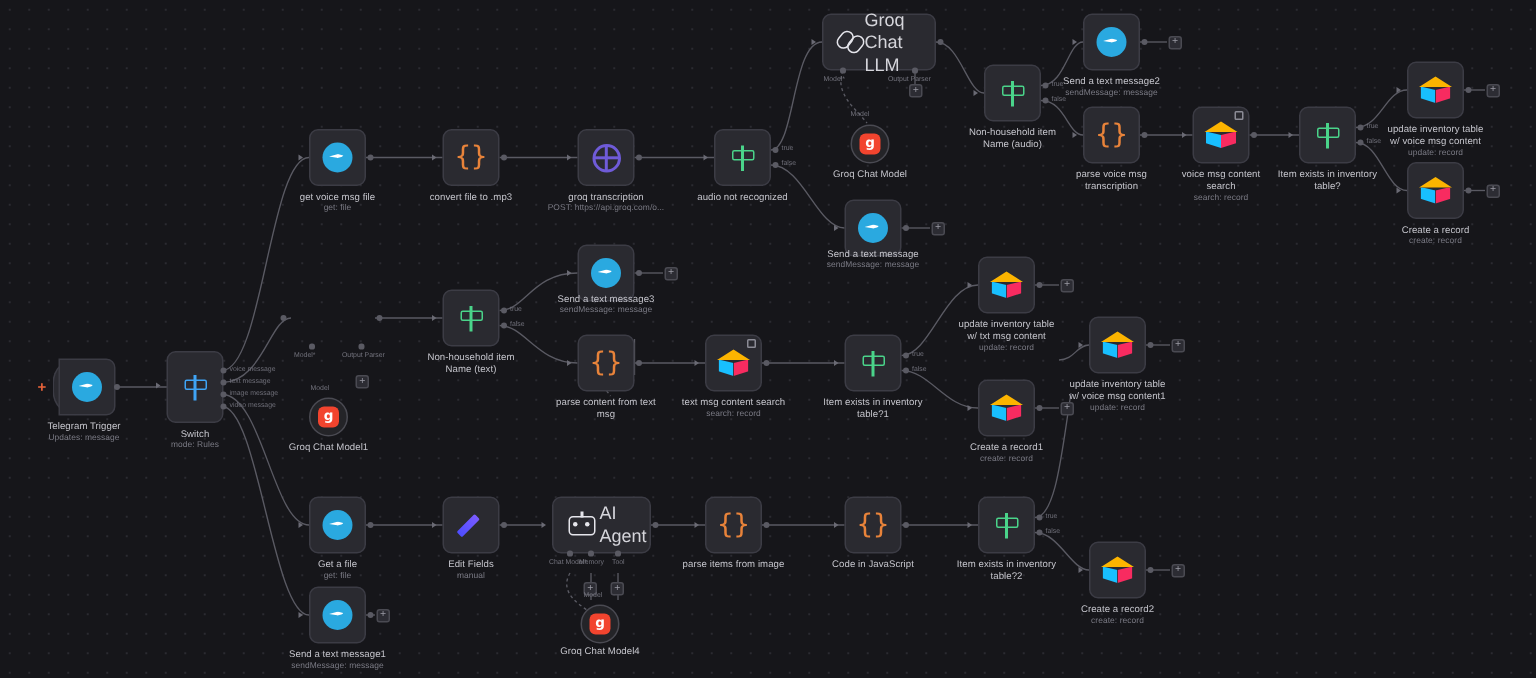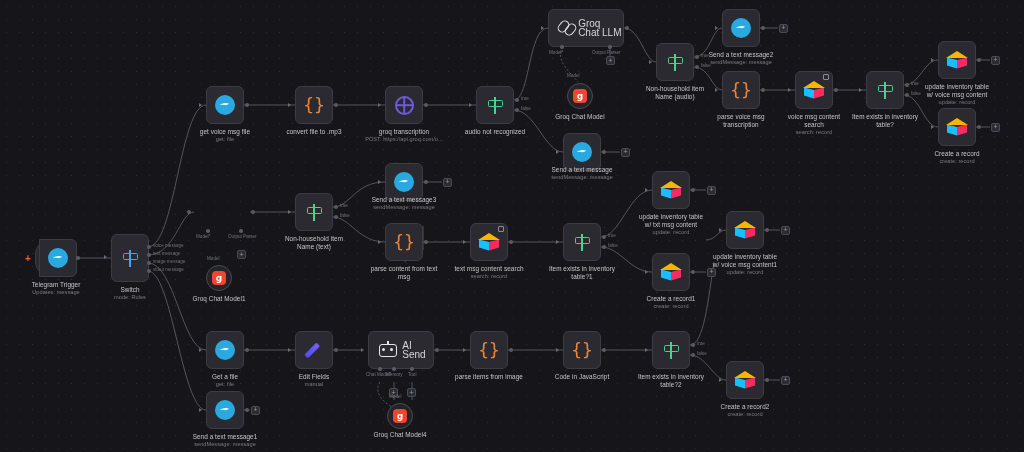--- a/index.html
+++ b/index.html
@@ -28,21 +28,21 @@
     border-radius:19px 0 0 19px;box-sizing:border-box;
   }
   .plusmark{position:absolute;color:#e8633a;font-size:10px;line-height:10px;font-weight:700;}
 
   
   .wide{
     position:absolute;height:38px;border-radius:6px;background:#2a2a30;
     border:1px solid #3c3c45;display:flex;align-items:center;gap:7px;
     padding-left:9px;box-sizing:border-box;
   }
-  .wide .wlabel{font-size:10px;color:#d5d5db;line-height:9px;white-space:pre-line;}
+  .wide .wlabel{font-size:12px;color:#d5d5db;line-height:15px;white-space:pre-line;}
 
   
   .circ{
     position:absolute;width:26px;height:26px;border-radius:50%;
     background:#242428;border:1px solid #4a4a52;
     display:flex;align-items:center;justify-content:center;box-sizing:border-box;
   }
   .circ .inner{
     width:14px;height:14px;border-radius:4px;background:#f2442e;
     display:flex;align-items:center;justify-content:center;
@@ -469,21 +469,21 @@
   <div class="dot" style="left:334px;top:348px;"></div>
   <div class="caption" style="left:254px;top:373px;"><span>Edit Fields</span><span class="sub">manual</span></div>
 
   <div class="wide" style="left:368px;top:331px;width:66px;">
     <span class="botico ico">
         <i class="ant"></i>
         <i class="head"></i>
         <i class="e1"></i>
         <i class="e2"></i>
       </span>
-    <span class="wlabel">AI Send</span>
+    <span class="wlabel">AI Agent</span>
   </div>
   <div class="arrowin" style="left:361px;top:348px;"></div>
   <div class="dot" style="left:435px;top:348px;"></div>
   <div class="dot" style="left:378px;top:367px;width:3.5px;height:3.5px;"></div>
   <div class="dot" style="left:392px;top:367px;width:3.5px;height:3.5px;"></div>
   <div class="dot" style="left:410px;top:367px;width:3.5px;height:3.5px;"></div>
   <div class="subport" style="left:366px;top:372px;">Chat Model*</div>
   <div class="subport" style="left:386px;top:372px;">Memory</div>
   <div class="subport" style="left:408px;top:372px;">Tool</div>
   <div class="plusbtn" style="left:389px;top:388px;">+</div>

